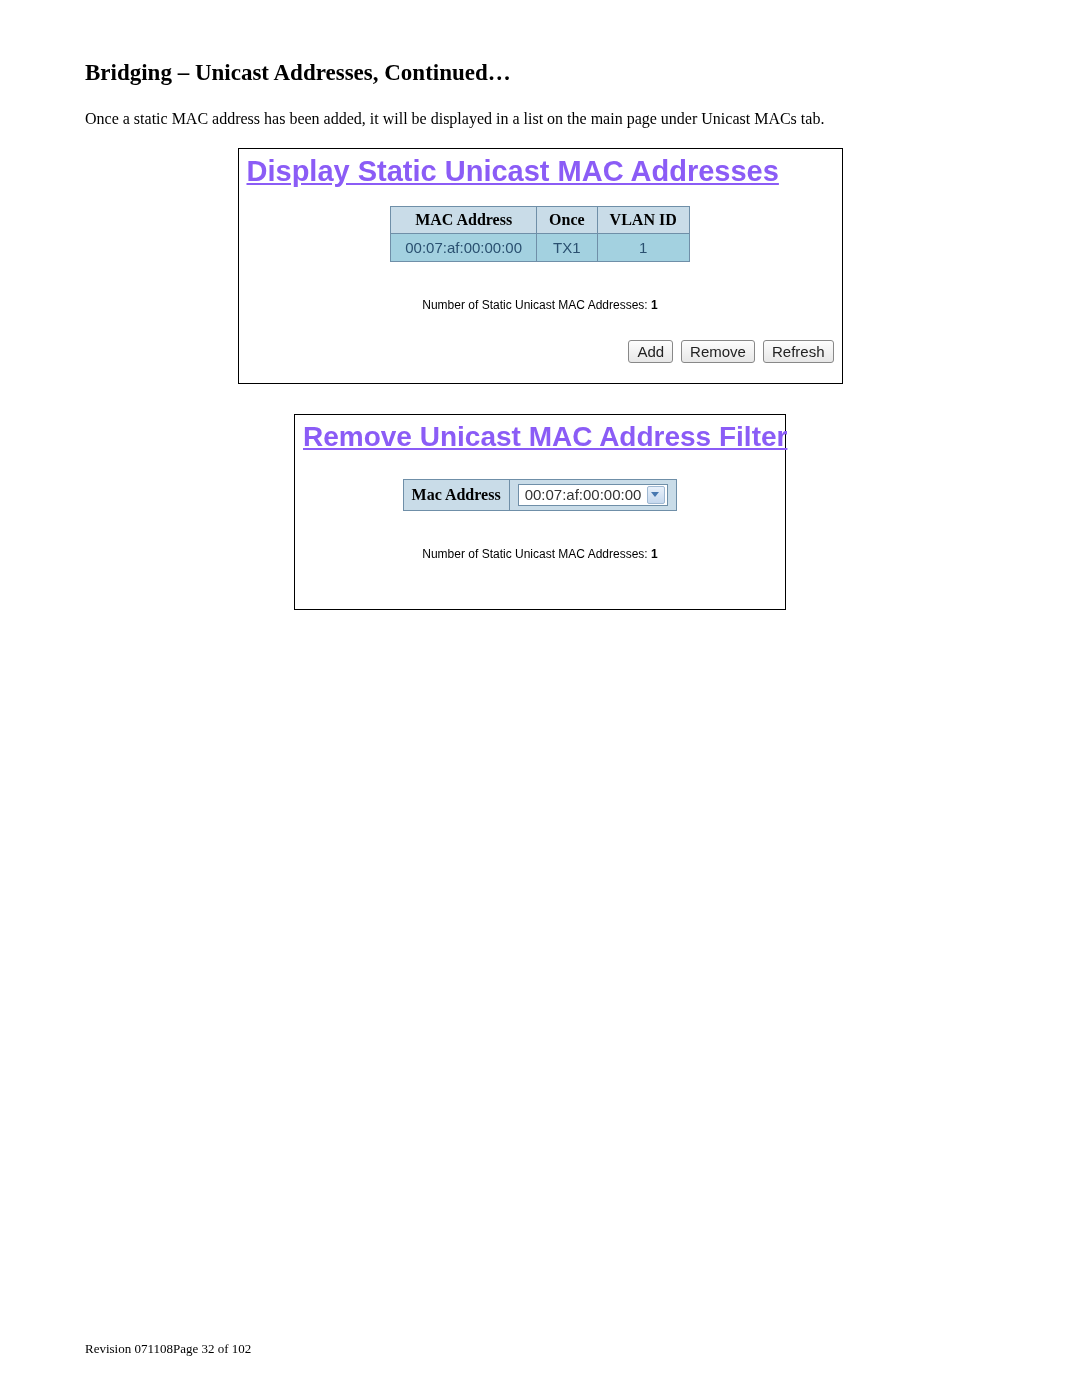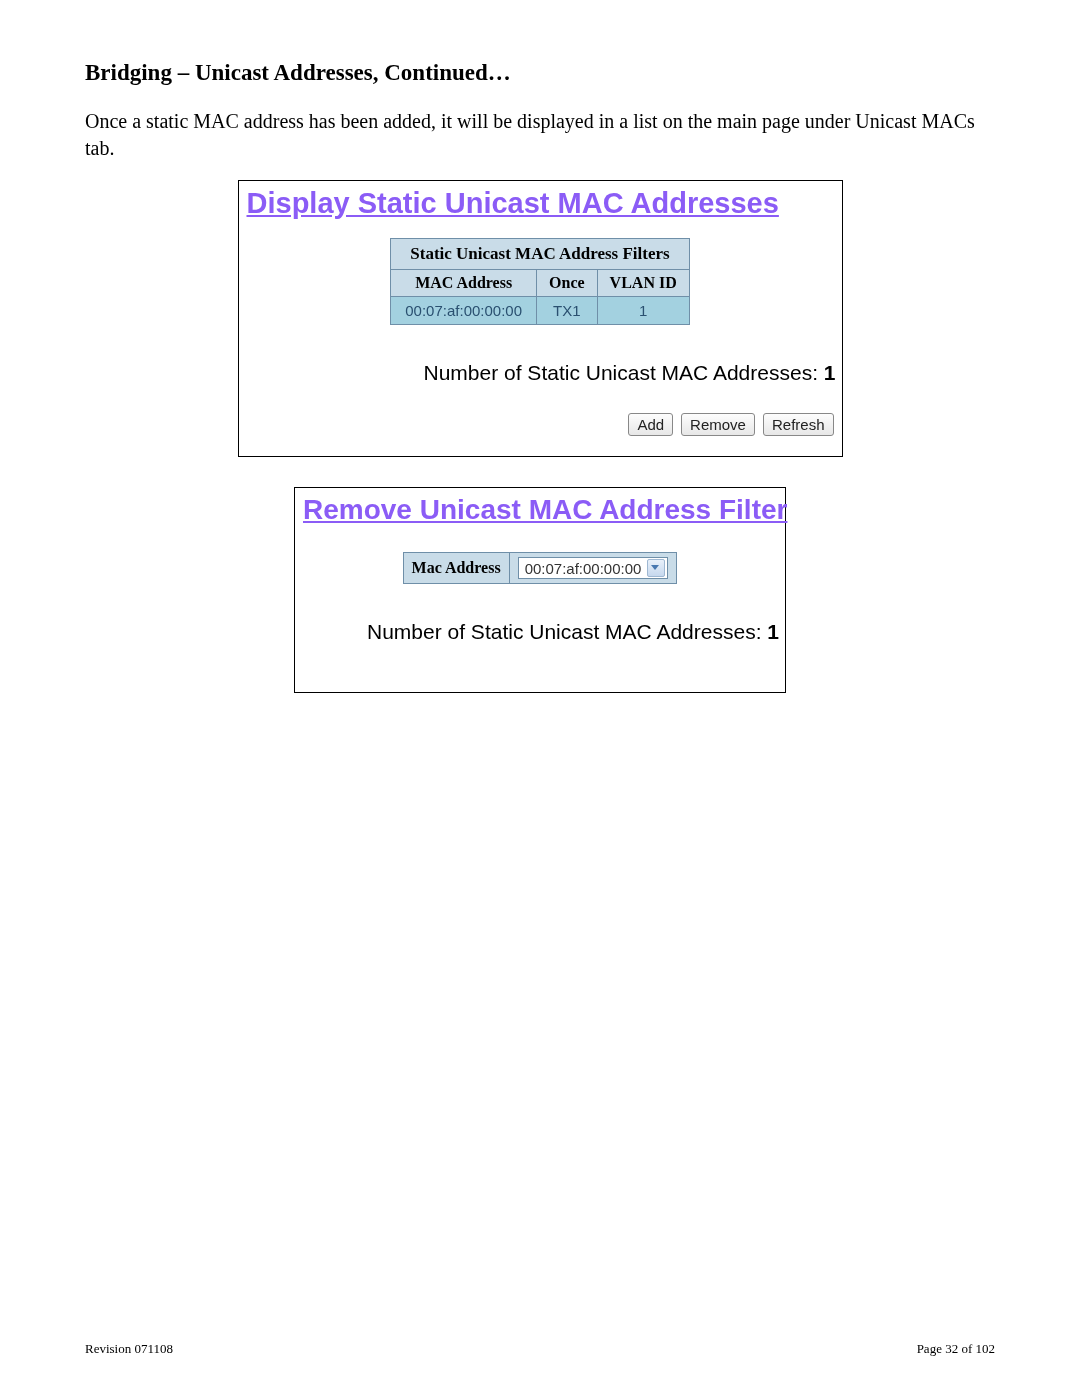--- a/index.html
+++ b/index.html
@@ -15,21 +15,21 @@
     box-sizing: border-box;
     padding: 60px 85px 63px 85px;
     position: relative;
   }
   .section-heading {
     font-size: 23px;
     font-weight: bold;
     margin: 0 0 22px 0;
   }
   .body-text {
-    font-size: 20px;
+    font-size: 16px;
     line-height: 1.35;
     margin: 0 0 18px 0;
   }
   .panel {
     border: 1px solid #000;
     margin: 8px auto 30px auto;
     background: #fff;
     box-sizing: border-box;
   }
   .panel1 { width: 605px; padding: 6px 6px 20px 6px; }
@@ -70,23 +70,23 @@
   }
   table.mac-table tbody td {
     background: #a3d1e0;
     color: #2a5070;
     text-align: center;
     font-family: Verdana, Geneva, Arial, sans-serif;
     font-size: 15px;
     padding: 5px 14px;
   }
   .count-line {
-    text-align: right;
-    font-family: Verdana, Geneva, Arial, sans-serif;
-    font-size: 21px;
+    text-align: center;
+    font-family: Verdana, Geneva, Arial, sans-serif;
+    font-size: 12px;
     margin-top: 36px;
     margin-bottom: 28px;
   }
   .count-line .cnt { font-weight: bold; }
   .btn-row { text-align: right; }
   .ui-btn {
     display: inline-block;
     font-family: Verdana, Geneva, Arial, sans-serif;
     font-size: 15px;
     padding: 2px 8px;
@@ -138,38 +138,37 @@
     border-left: 4px solid transparent;
     border-right: 4px solid transparent;
     border-top: 5px solid #4878b0;
   }
   .footer {
     position: absolute;
     left: 85px; right: 85px;
     bottom: 40px;
     font-size: 13px;
     display: flex;
-    justify-content: space-between;
+    justify-content: flex-start;
   }
 </style>
 </head>
 <body>
 
 <div class="page">
 
   <h2 class="section-heading">Bridging – Unicast Addresses, Continued…</h2>
 
   <p class="body-text">Once a static MAC address has been added, it will be displayed in a list on the main page under Unicast MACs tab.</p>
 
   <div class="panel panel1">
     <div class="panel-title">Display Static Unicast MAC Addresses</div>
 
     <div class="tbl-wrap">
       <table class="mac-table">
-        <caption>Static Unicast MAC Address Filters</caption>
         <thead>
           <tr>
             <th>MAC Address</th>
             <th>Once</th>
             <th>VLAN ID</th>
           </tr>
         </thead>
         <tbody>
           <tr>
             <td>00:07:af:00:00:00</td>

